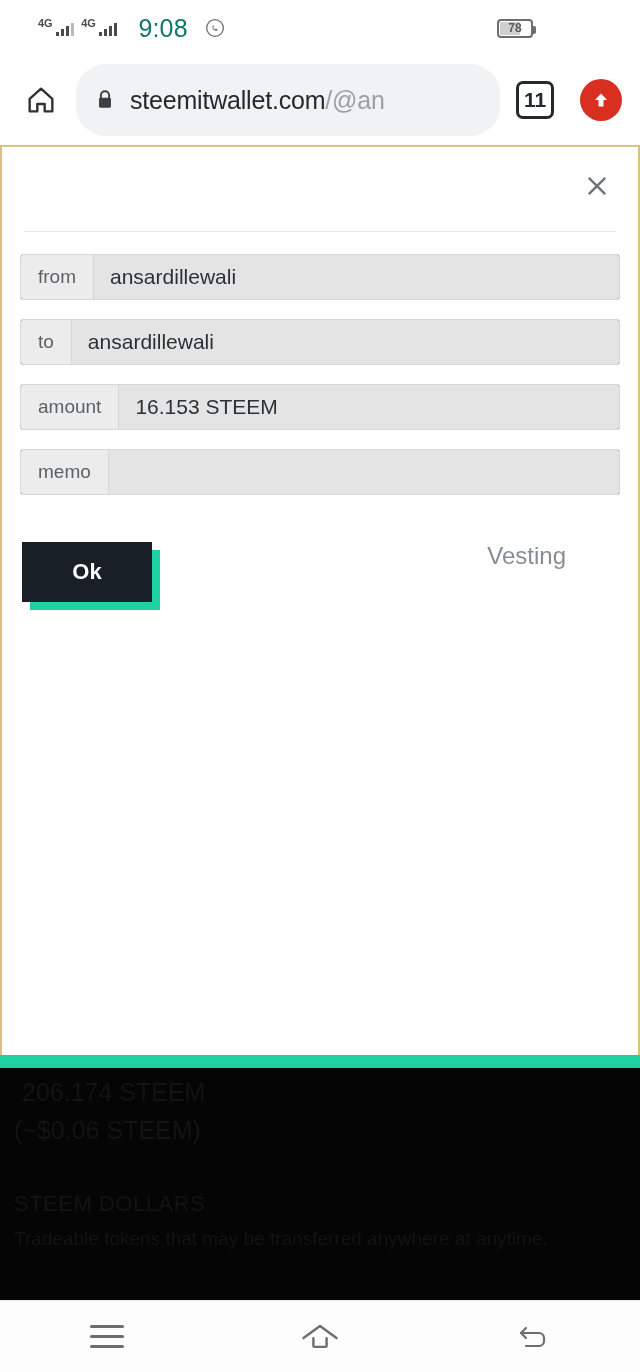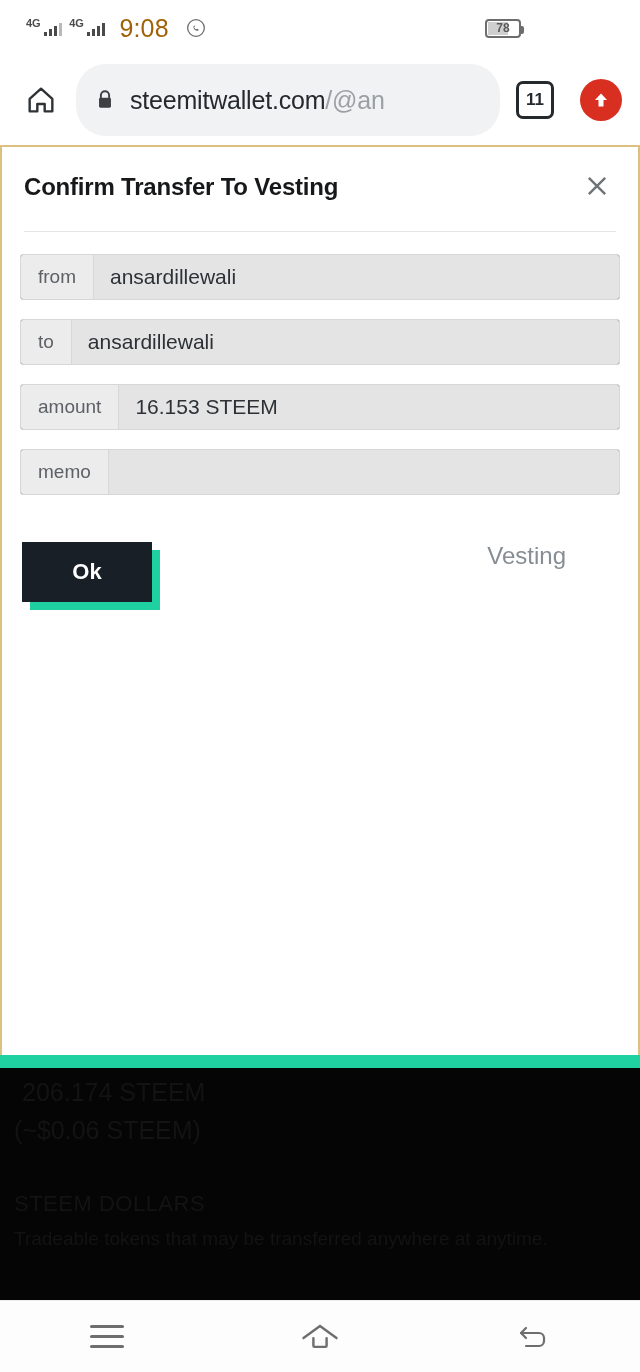--- a/index.html
+++ b/index.html
@@ -6,36 +6,36 @@
   html, body {
     width: 640px; height: 1372px;
     background: #ffffff;
     font-family: "Liberation Sans", sans-serif;
     overflow: hidden;
   }
   .screen { position: relative; width: 640px; height: 1372px; background: #fff; }
 
   
   .statusbar {
-    position: absolute; top: 0; left: 4px; width: 539px; height: 56px;
+    position: absolute; top: 0; left: 16px; width: 539px; height: 56px;
     background: #fff; display: flex; align-items: center;
     padding: 0 22px;
   }
   .sb-left { display: flex; align-items: center; gap: 7px; }
   .sig { display: flex; align-items: flex-end; gap: 3px; }
   .sig-g { font-size: 11px; font-weight: 700; color: #4a4a4a; line-height: 1;
            position: relative; top: -7px; }
   .bars { display: flex; align-items: flex-end; gap: 1.5px; height: 15px; }
   .bars i { display: block; width: 3.5px; background: #4a4a4a; }
   .bars i:nth-child(1) { height: 4px; }
   .bars i:nth-child(2) { height: 7px; }
   .bars i:nth-child(3) { height: 10px; }
   .bars i:nth-child(4) { height: 13px; background: #b9b9b9; }
   .bars.full i:nth-child(4) { background: #4a4a4a; }
-  .sb-time { font-size: 25px; color: #a16207; letter-spacing: .2px; margin-left: 7px; }
+  .sb-time { font-size: 25px; color: #0f766e; letter-spacing: .2px; margin-left: 14px; }
   .wa { margin-left: 10px; width: 20px; height: 20px; }
   .sb-right { margin-left: auto; display: flex; align-items: center; }
   .battery {
     width: 36px; height: 19px; border: 2px solid #6d6d6d; border-radius: 4px;
     display: flex; justify-content: center; position: relative;
     background: #fff;
   }
   .battery::after {
     content: ""; position: absolute; right: -5px; top: 5px;
     width: 3px; height: 8px; background: #6d6d6d; border-radius: 0 2px 2px 0;
@@ -59,21 +59,21 @@
   }
   .lock { width: 22px; height: 26px; flex: none; margin-right: 14px; }
   .urltext {
     font-size: 25px; color: #24292e; white-space: nowrap; overflow: hidden;
     letter-spacing: -.2px;
   }
   .urltext .path { color: #9aa0a6; }
   .tabcount {
     width: 38px; height: 38px; border: 3px solid #24292e; border-radius: 7px;
     display: flex; align-items: center; justify-content: center; flex: none;
-    font-size: 17px; font-weight: 700; color: #24292e;
+    font-size: 21px; font-weight: 700; color: #24292e;
   }
   .upbtn {
     width: 42px; height: 42px; border-radius: 50%; background: #d92f21;
     display: flex; align-items: center; justify-content: center; flex: none;
     margin-left: 26px;
   }
 
   
   .modal {
     position: absolute; top: 145px; left: 0; width: 640px; height: 910px;
@@ -216,21 +216,20 @@
     </div>
     <div class="upbtn">
       <svg viewBox="0 0 24 24" width="24" height="24">
           <path d="M12 5.5 18 12h-3.5v6.5h-5V12H6z" fill="#fff"></path>
         </svg>
     </div>
   </div>
 
   <div class="modal">
     <div class="modal-head">
-      <div class="modal-title">Confirm Transfer To Vesting</div>
       <div class="close-x">
         <svg viewBox="0 0 24 24" width="28" height="28">
             <path d="M5 5 19 19M19 5 5 19" stroke="#6e7478" stroke-width="2.1" fill="none"></path>
           </svg>
       </div>
     </div>
     <div class="divider"></div>
 
     <div class="fields">
       <div class="fieldrow">

